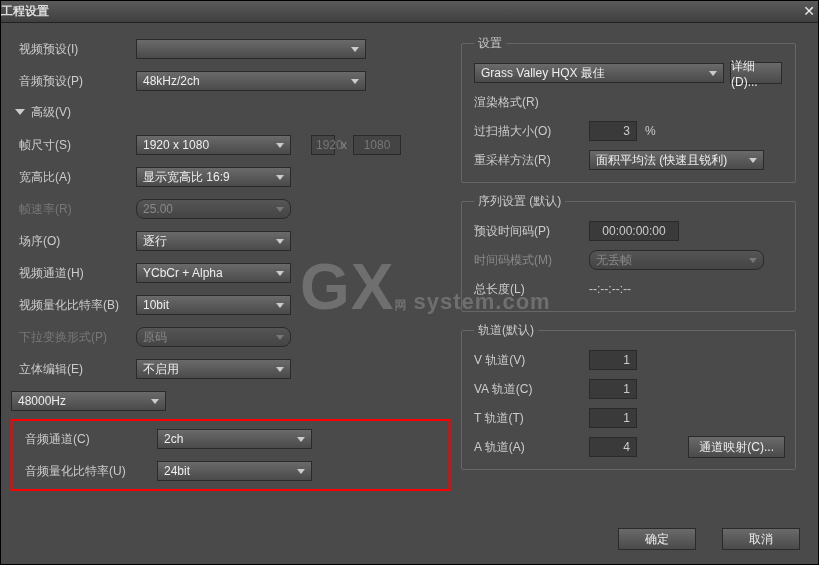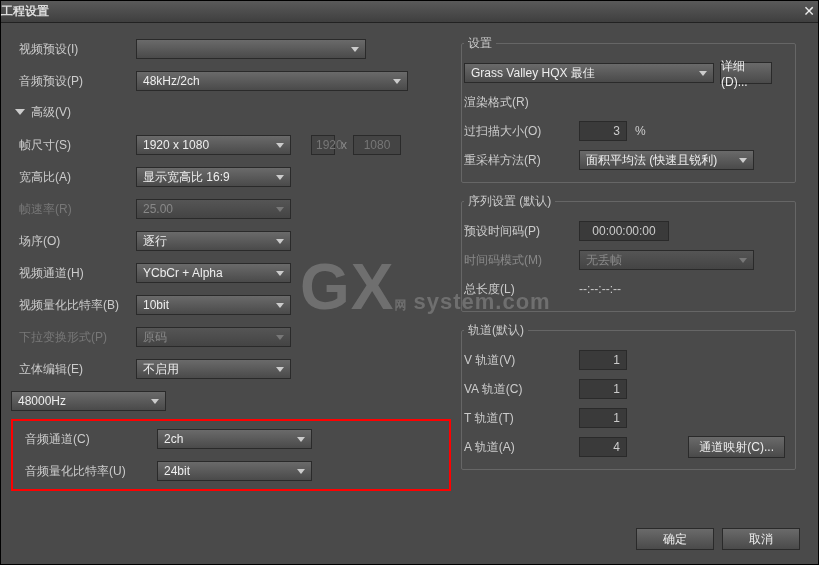--- a/index.html
+++ b/index.html
@@ -9,34 +9,34 @@
 .titlebar .title { flex: 1; font-weight: bold; }
 .close-btn { width: 18px; height: 18px; color: #eee; text-align: center; line-height: 16px; cursor: pointer; font-size: 14px; }
 .content { display: flex; padding: 12px 10px 0 10px; height: 496px; }
 .left-col { width: 450px; padding-right: 10px; }
 .right-col { width: 335px; }
 .row { display: flex; align-items: center; height: 28px; margin-bottom: 4px; }
 .row .label { color: #ccc; width: 125px; padding-left: 8px; }
 .row .label.disabled { color: #777; }
 .select { height: 20px; background: linear-gradient(#6a6a6a,#4a4a4a); border: 1px solid #2a2a2a; color: #eee; display: flex; align-items: center; padding: 0 6px; position: relative; }
 .select::after { content: ""; position: absolute; right: 6px; top: 7px; border-left: 4px solid transparent; border-right: 4px solid transparent; border-top: 5px solid #ccc; }
-.select.disabled { color: #888; background: linear-gradient(#555,#444); }
+.select.disabled { color: #888; background: linear-gradient(#555,#444); border-radius: 8px; }
 .select.disabled::after { border-top-color: #777; }
 .text-input { height: 20px; background: #3a3a3a; border: 1px solid #2a2a2a; color: #ccc; text-align: center; line-height: 18px; padding: 0 4px; }
 .text-input.disabled { color: #777; background: #444; }
 .advanced-hdr { display: flex; align-items: center; color: #ccc; height: 26px; padding-left: 4px; margin-bottom: 6px; cursor: pointer; }
 .advanced-hdr::before { content: ""; display: inline-block; border-left: 5px solid transparent; border-right: 5px solid transparent; border-top: 6px solid #ccc; margin-right: 6px; }
-fieldset { border: 1px solid #666; border-radius: 2px; margin-bottom: 10px; padding: 8px 10px 6px 2px; }
+fieldset { border: 1px solid #666; border-radius: 2px; margin-bottom: 10px; padding: 8px 10px 6px 12px; }
 legend { color: #ccc; padding: 0 4px; font-size: 12px; }
 .row-r { display: flex; align-items: center; height: 26px; margin-bottom: 3px; }
 .row-r .label { color: #ccc; width: 115px; }
 .row-r .label.disabled { color: #888; }
 .btn { height: 22px; background: linear-gradient(#6a6a6a,#4a4a4a); border: 1px solid #2a2a2a; color: #eee; padding: 0 10px; display: inline-flex; align-items: center; justify-content: center; cursor: pointer; }
 .highlight-box { border: 2px solid #f00; padding: 4px 4px 0 4px; margin-top: 2px; }
-.footer { height: 40px; display: flex; align-items: center; justify-content: flex-end; padding-right: 18px; gap: 8px; }
+.footer { height: 40px; display: flex; align-items: center; justify-content: flex-end; padding-right: 18px; gap: 26px; }
 .watermark { position: absolute; left: 300px; top: 250px; color: rgba(180,180,180,0.35); font-size: 44px; font-weight: bold; letter-spacing: 1px; pointer-events: none; display: flex; align-items: baseline; }
 .watermark .gx { font-size: 64px; }
 .watermark .sub { font-size: 22px; margin-left: 6px; }
 </style>
 </head>
 <body>
 
 <div class="window">
   <div class="titlebar">
     <span class="title">工程设置</span>
@@ -47,21 +47,21 @@
 
     <div class="left-col">
       <div class="row">
         <span class="label">视频预设(I)</span>
         <div class="select" style="width:230px">
             <span></span>
           </div>
       </div>
       <div class="row">
         <span class="label">音频预设(P)</span>
-        <div class="select" style="width:272px">
+        <div class="select" style="width:230px">
             <span>48kHz/2ch</span>
           </div>
       </div>
 
       <div class="advanced-hdr">
         <span>高级(V)</span>
       </div>
 
       <div class="row">
         <span class="label">帧尺寸(S)</span>

